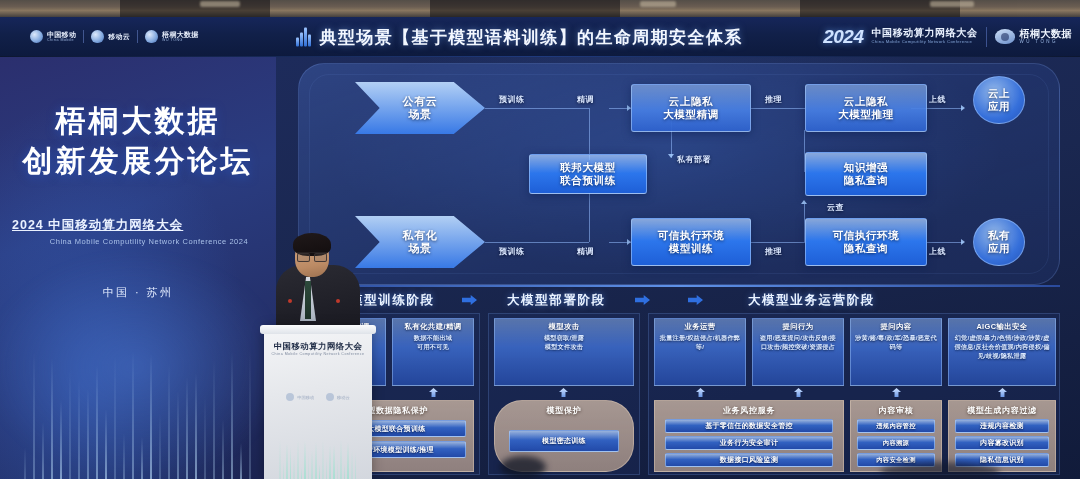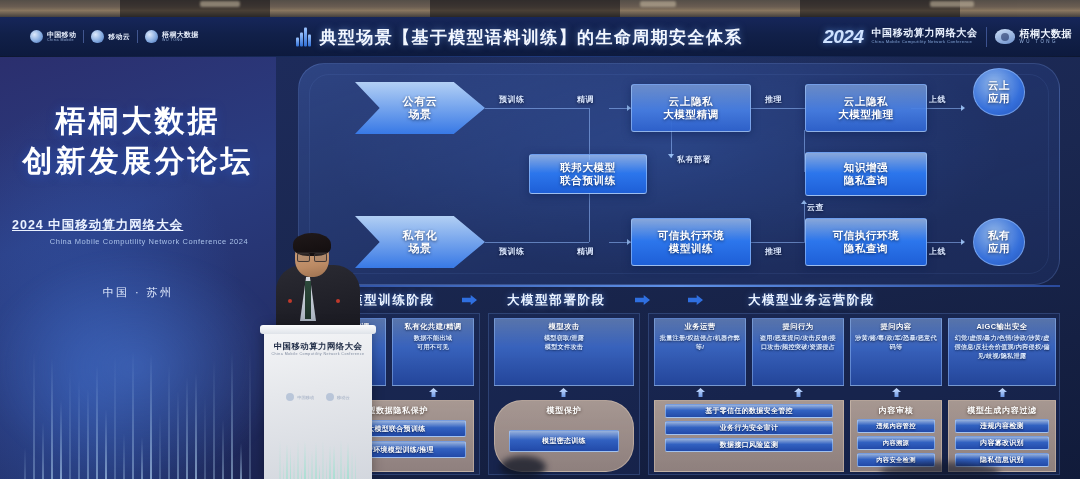--- a/index.html
+++ b/index.html
@@ -510,42 +510,42 @@
       <div class="node node-box bright" style="left:332px;top:154px;width:120px;height:48px;font-size:10.5px;">
         <span>可信执行环境</span>
         <span>模型训练</span>
       </div>
 
       <div class="node node-box bright" style="left:506px;top:154px;width:122px;height:48px;font-size:10.5px;">
         <span>可信执行环境</span>
         <span>隐私查询</span>
       </div>
 
-      <div class="node node-circle" style="left:674px;top:4px;width:52px;height:48px;font-size:10.5px;">
+      <div class="node node-circle" style="left:674px;top:12px;width:52px;height:48px;font-size:10.5px;">
         <span>云上</span>
         <span>应用</span>
       </div>
 
       <div class="node node-circle" style="left:674px;top:154px;width:52px;height:48px;font-size:10.5px;">
         <span>私有</span>
         <span>应用</span>
       </div>
 
       <span class="edge-label" style="left:200px;top:30px;">预训练</span>
       <span class="edge-label" style="left:278px;top:30px;">精调</span>
       <span class="edge-label" style="left:466px;top:30px;">推理</span>
       <span class="edge-label" style="left:630px;top:30px;">上线</span>
 
       <span class="edge-label" style="left:200px;top:182px;">预训练</span>
       <span class="edge-label" style="left:278px;top:182px;">精调</span>
       <span class="edge-label" style="left:466px;top:182px;">推理</span>
       <span class="edge-label" style="left:630px;top:182px;">上线</span>
 
       <span class="edge-label" style="left:378px;top:90px;">私有部署</span>
-      <span class="edge-label" style="left:508px;top:138px;text-align:right;">云查</span>
+      <span class="edge-label" style="left:528px;top:138px;text-align:right;">云查</span>
     </div>
 
     <div class="stage-strip">
       <span class="stage-title" style="left:38px;">大模型训练阶段</span>
       <span class="stage-arrow" style="left:164px;top:6px;"></span>
       <span class="stage-title" style="left:209px;">大模型部署阶段</span>
       <span class="stage-arrow" style="left:337px;top:6px;"></span>
       <span class="stage-arrow" style="left:390px;top:6px;"></span>
       <span class="stage-title" style="left:450px;">大模型业务运营阶段</span>
     </div>
@@ -602,20 +602,21 @@
           <div class="risk-head">AIGC输出安全</div>
           <div class="risk-body">幻觉/虚假/暴力/色情/涉政/涉黄/虚假信息/反社会价值观/内容侵权/偏见/歧视/隐私泄露</div>
         </div>
 
         <span class="up-arrow" style="left:47px;top:74px;"></span>
         <span class="up-arrow" style="left:145px;top:74px;"></span>
         <span class="up-arrow" style="left:243px;top:74px;"></span>
         <span class="up-arrow" style="left:349px;top:74px;"></span>
 
         <div class="sol-block" style="left:5px;top:86px;width:190px;height:72px;">
+          <div class="sol-title">业务风控服务</div>
           <div class="sol-item" style="width:168px;height:14px;margin-top:3px;">基于零信任的数据安全管控</div>
           <div class="sol-item" style="width:168px;height:14px;margin-top:3px;">业务行为安全审计</div>
           <div class="sol-item" style="width:168px;height:14px;margin-top:3px;">数据接口风险监测</div>
         </div>
 
         <div class="sol-block" style="left:201px;top:86px;width:92px;height:72px;">
           <div class="sol-title">内容审核</div>
           <div class="sol-item" style="width:78px;height:14px;margin-top:3px;font-size:6.3px;">违规内容管控</div>
           <div class="sol-item" style="width:78px;height:14px;margin-top:3px;font-size:6.3px;">内容溯源</div>
           <div class="sol-item" style="width:78px;height:14px;margin-top:3px;font-size:6.3px;">内容安全检测</div>

